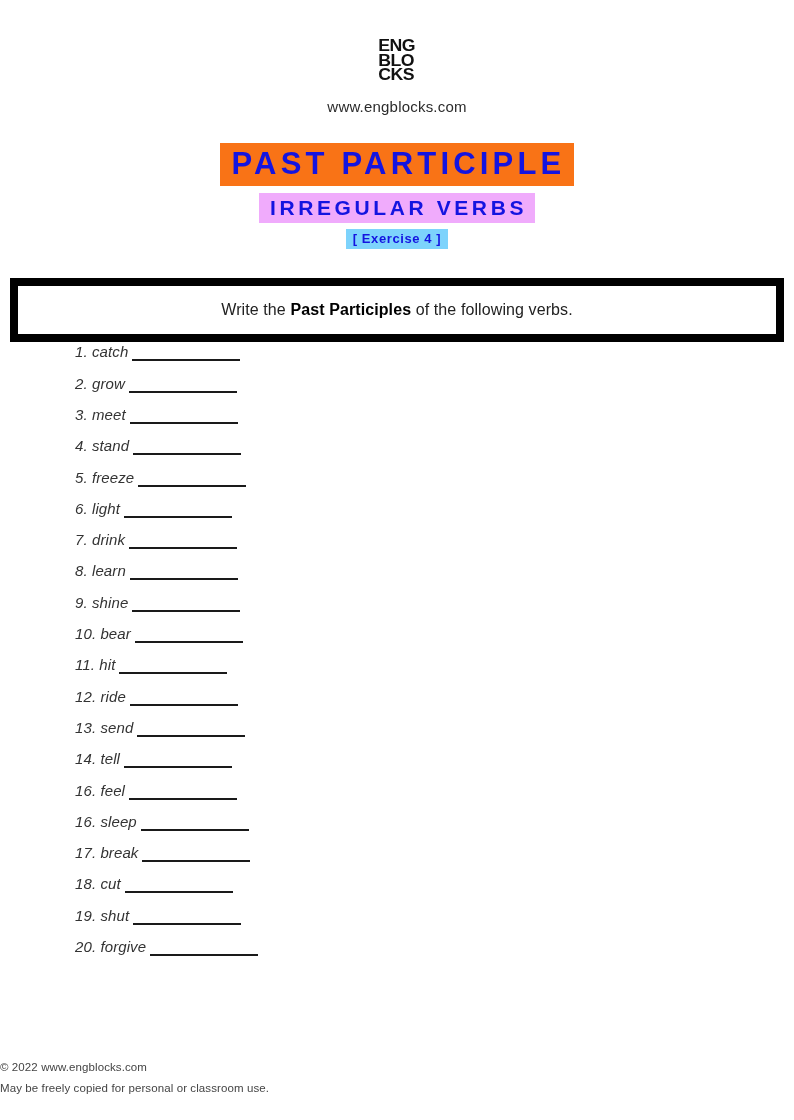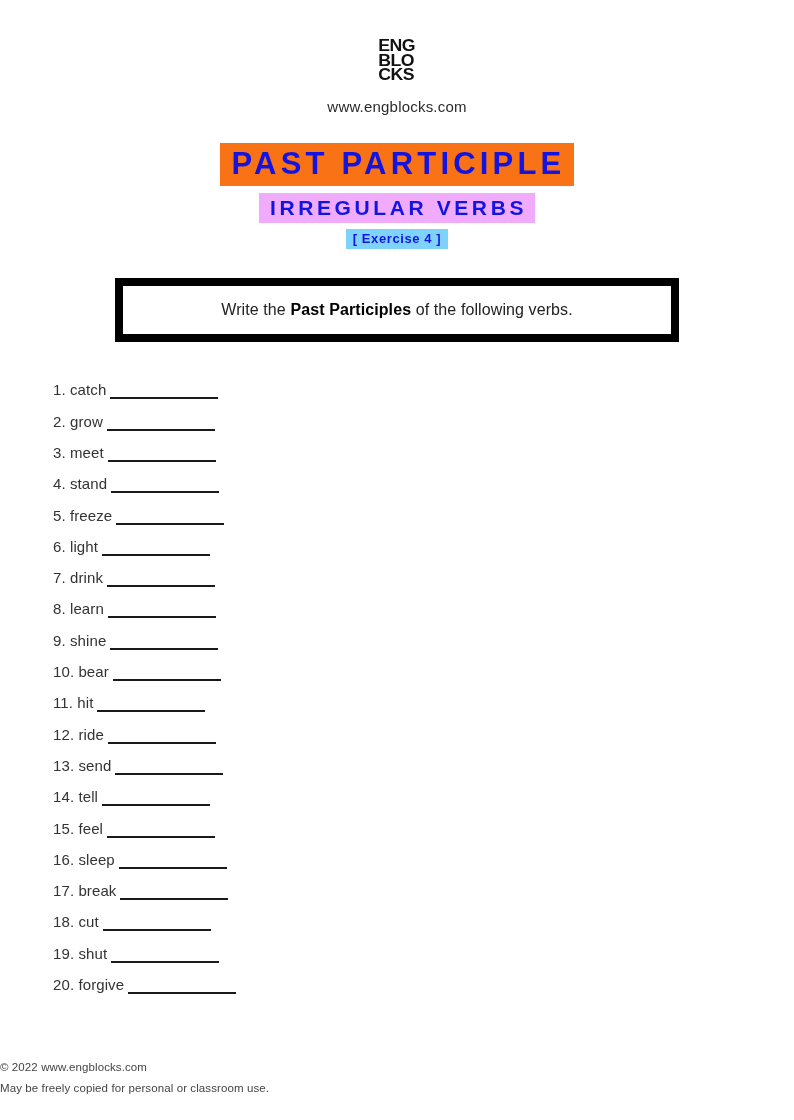--- a/index.html
+++ b/index.html
@@ -81,40 +81,40 @@
     color: #1414e0;
     font-weight: bold;
     font-size: 13px;
     letter-spacing: 0.6px;
     padding: 2px 7px 3px 7px;
   }
 
   
   .instruction-box {
     margin: 29px auto 0 auto;
-    width: 564px;
+    width: 774px;
     height: 64px;
     box-sizing: border-box;
     border: 8px solid #000000;
     background: #ffffff;
     display: flex;
     align-items: center;
     justify-content: center;
   }
   .instruction-text {
     font-size: 16px;
     color: #222222;
     letter-spacing: 0.1px;
   }
   .instruction-text b { font-weight: bold; color: #000; }
 
   
   .list {
-    margin-top: 38px;
-    padding-left: 53px;
+    padding-left: 75px;
+    font-style: italic;
   }
   .row {
     height: 31.3px;
     display: flex;
     align-items: flex-start;
     white-space: nowrap;
   }
   .row-label {
     font-size: 15px;
     color: #333333;
@@ -225,21 +225,21 @@
       </div>
       <div class="row">
         <span class="row-label">13. send</span>
         <span class="blank"></span>
       </div>
       <div class="row">
         <span class="row-label">14. tell</span>
         <span class="blank"></span>
       </div>
       <div class="row">
-        <span class="row-label">15. feel</span>
+        <span class="row-label">16. feel</span>
         <span class="blank"></span>
       </div>
       <div class="row">
         <span class="row-label">16. sleep</span>
         <span class="blank"></span>
       </div>
       <div class="row">
         <span class="row-label">17. break</span>
         <span class="blank"></span>
       </div>

